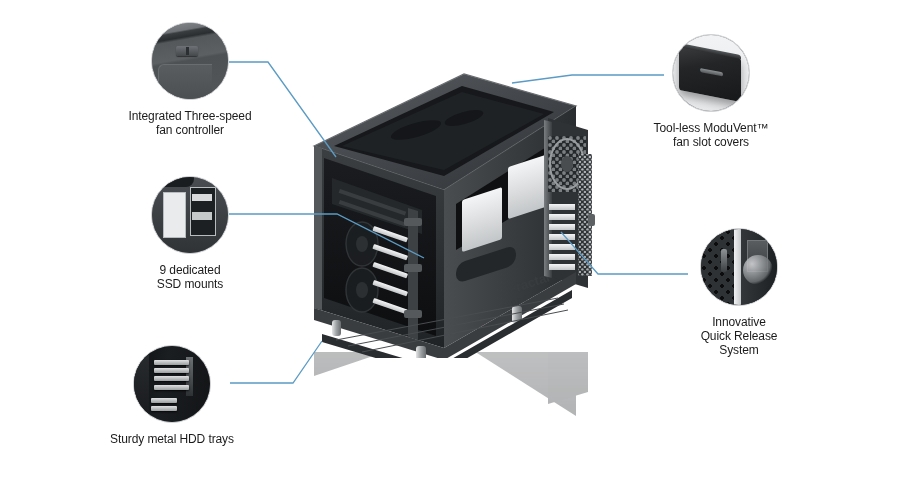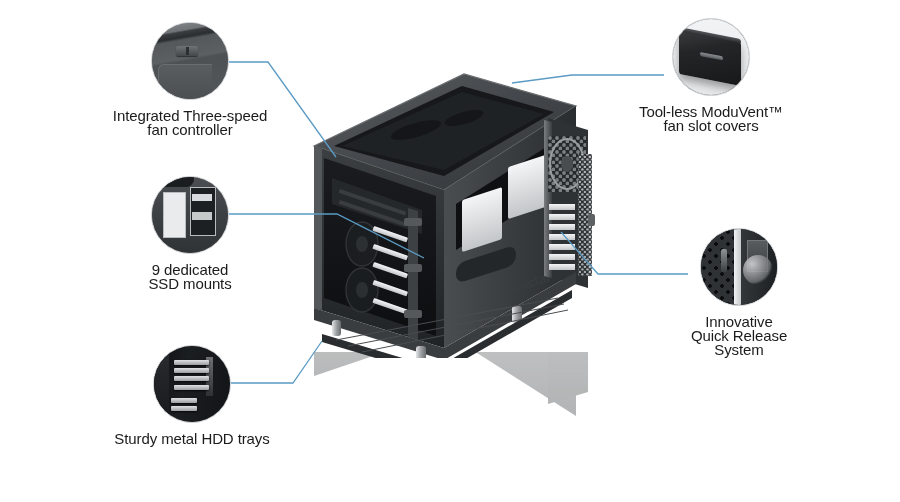--- a/index.html
+++ b/index.html
@@ -39,21 +39,21 @@
     border-radius: 50%;
     border: 1px solid #d2d4d6;
     overflow: hidden;
     position: relative;
     margin: 0 auto;
     background: #6d7175;
   }
   .thumb .inner { position: absolute; inset: 0; }
   .caption {
     margin-top: 9px;
-    font-size: 15px;
+    font-size: 12px;
     line-height: 14.2px;
     color: #1b1b1b;
     letter-spacing: -0.1px;
     white-space: pre-line;
     font-weight: 400;
   }
 
   
   .tb-fanctl .inner {
     background:
@@ -387,37 +387,37 @@
         <div class="tray t1"></div>
         <div class="tray t2"></div>
         <div class="lbl"></div>
         <div class="lbl2"></div>
       </div>
     </div>
     <div class="caption">9 dedicated
 SSD mounts</div>
   </div>
 
-  <div class="callout" style="left:104px; top:345px; width:176px;">
+  <div class="callout" style="left:84px; top:345px; width:176px;">
     <div class="thumb tb-hdd" style="width:76px;height:76px;">
       <div class="inner">
         <div class="sidepanel"></div>
         <div class="post"></div>
         <div class="rail" style="top:18%"></div>
         <div class="rail" style="top:29%"></div>
         <div class="rail" style="top:40%"></div>
         <div class="rail" style="top:51%"></div>
         <div class="rail b" style="top:68%"></div>
         <div class="rail b" style="top:79%"></div>
       </div>
     </div>
     <div class="caption">Sturdy metal HDD trays</div>
   </div>
 
-  <div class="callout" style="left:633px; top:18px; width:156px;">
+  <div class="callout" style="left:633px; top:34px; width:156px;">
     <div class="thumb tb-modu" style="width:76px;height:76px;">
       <div class="inner">
         <div class="plate">
             <div class="tab"></div>
           </div>
       </div>
     </div>
     <div class="caption">Tool-less ModuVent™
 fan slot covers</div>
   </div>

